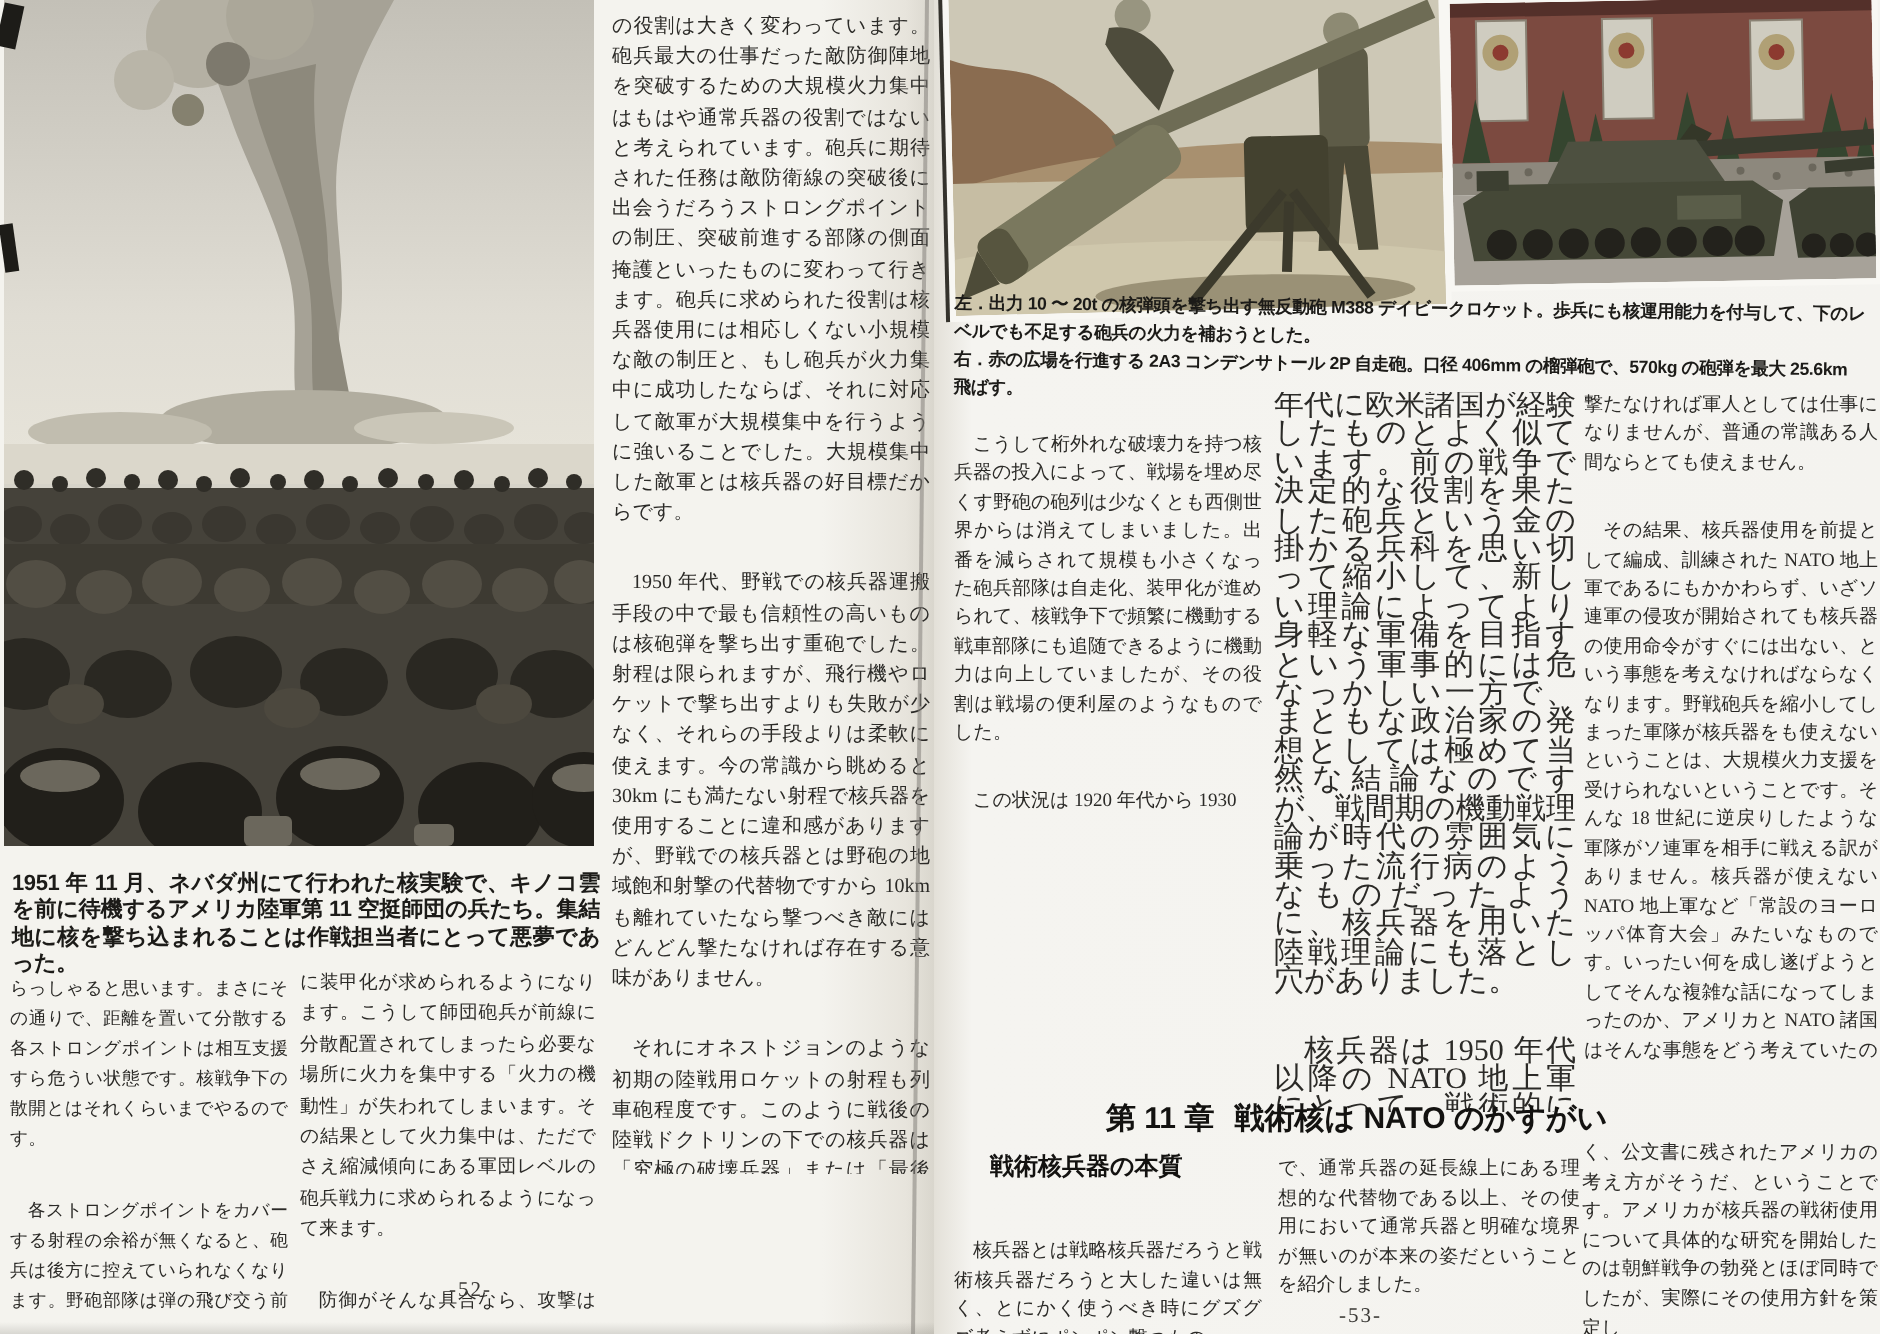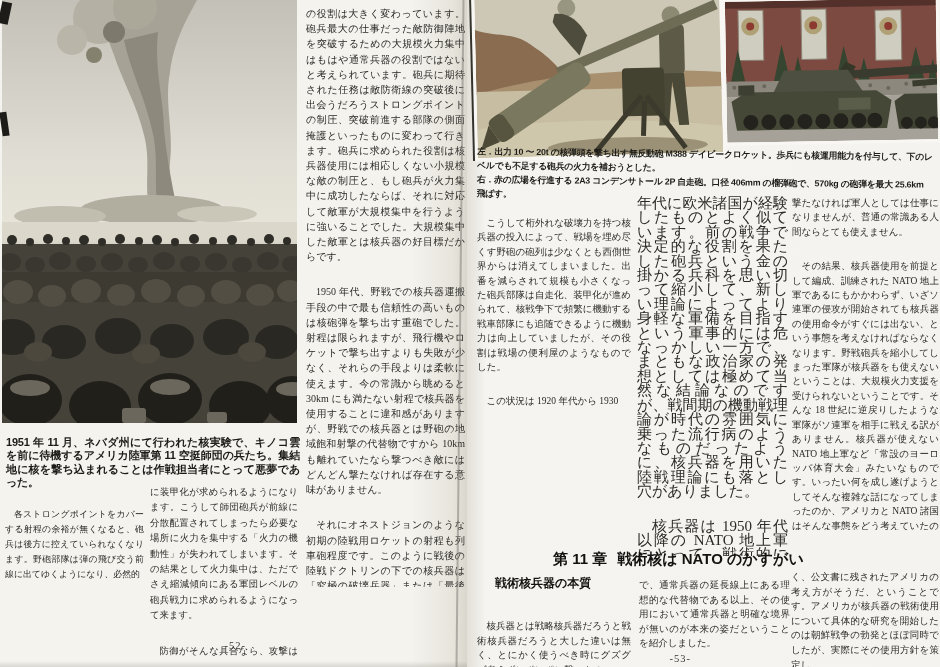--- a/index.html
+++ b/index.html
@@ -148,20 +148,21 @@
             <rect x="120" y="408" width="24" height="15" rx="3"></rect>
               <rect x="205" y="412" width="20" height="11" rx="3"></rect>
           </g>
         </g>
       </svg>
     </div>
 
     <div class="cap" id="caption-left">1951 年 11 月、ネバダ州にて行われた核実験で、キノコ雲を前に待機するアメリカ陸軍第 11 空挺師団の兵たち。集結地に核を撃ち込まれることは作戦担当者にとって悪夢であった。</div>
 
     <div class="col" id="col-l1">
+      <p>らっしゃると思います。まさにその通りで、距離を置いて分散する各ストロングポイントは相互支援すら危うい状態です。核戦争下の散開とはそれくらいまでやるのです。</p>
       <p class="ind">各ストロングポイントをカバーする射程の余裕が無くなると、砲兵は後方に控えていられなくなります。野砲部隊は弾の飛び交う前線に出てゆくようになり、必然的</p>
     </div>
 
     <div class="col" id="col-l2">
       <p>に装甲化が求められるようになります。こうして師団砲兵が前線に分散配置されてしまったら必要な場所に火力を集中する「火力の機動性」が失われてしまいます。その結果として火力集中は、ただでさえ縮減傾向にある軍団レベルの砲兵戦力に求められるようになって来ます。</p>
       <p class="ind">防御がそんな具合なら、攻撃はどうなのかと言えば、やはり砲兵</p>
     </div>
 
     <div class="col" id="col-l3">
       <p>の役割は大きく変わっています。砲兵最大の仕事だった敵防御陣地を突破するための大規模火力集中はもはや通常兵器の役割ではないと考えられています。砲兵に期待された任務は敵防衛線の突破後に出会うだろうストロングポイントの制圧、突破前進する部隊の側面掩護といったものに変わって行きます。砲兵に求められた役割は核兵器使用には相応しくない小規模な敵の制圧と、もし砲兵が火力集中に成功したならば、それに対応して敵軍が大規模集中を行うように強いることでした。大規模集中した敵軍とは核兵器の好目標だからです。</p>

